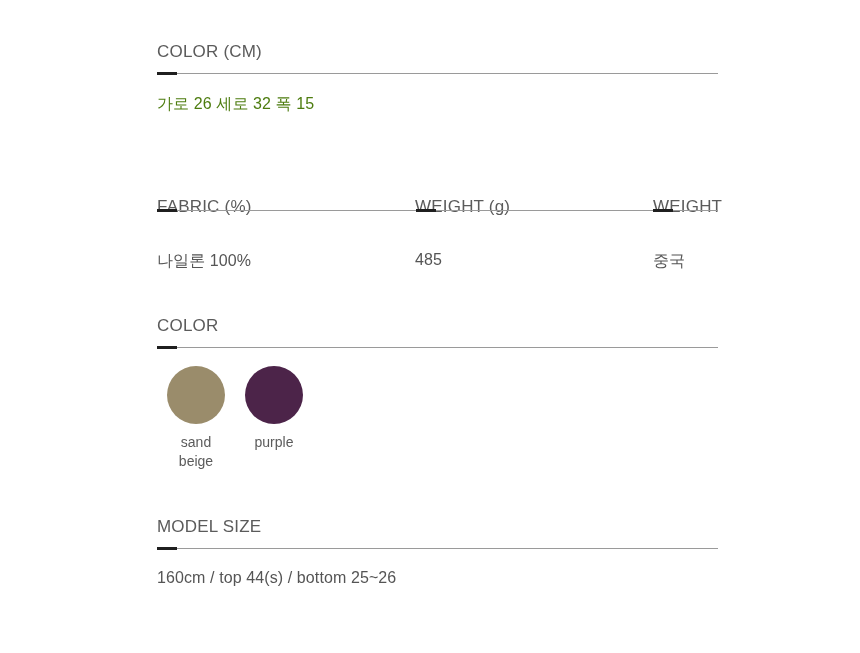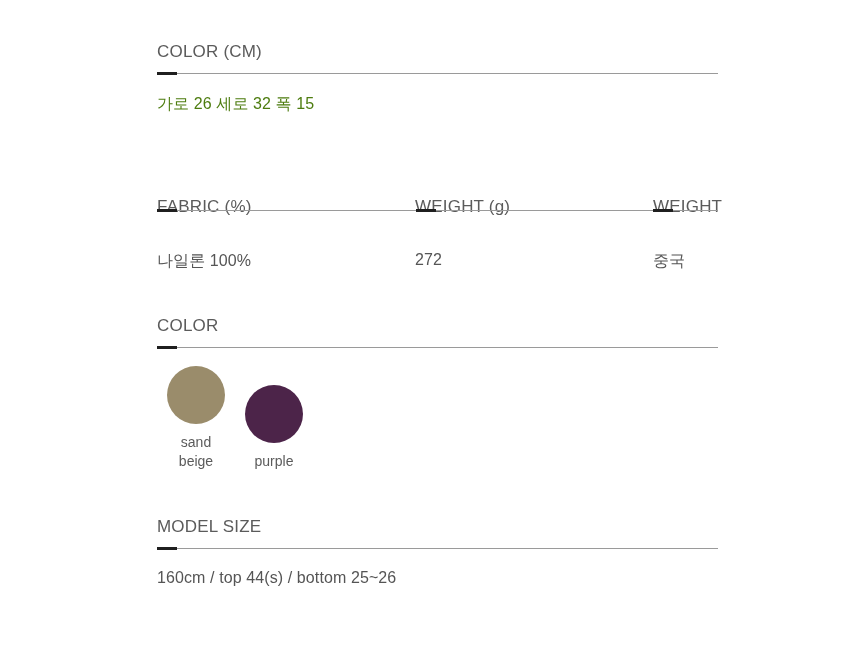--- a/index.html
+++ b/index.html
@@ -76,21 +76,21 @@
   .col {
     position: absolute;
     top: 0;
     white-space: nowrap;
     margin-top: 20px;
   }
 
   
   .swatch-row {
     display: flex;
-    align-items: flex-end;
+    align-items: flex-start;
   }
   .swatch-item {
     width: 78px;
     text-align: center;
   }
   .swatch-dot {
     width: 58px;
     height: 58px;
     border-radius: 50%;
     margin: 0 auto;
@@ -126,21 +126,21 @@
         <div class="col sec-heading" style="left: 496px; color: rgb(91, 91, 91);">WEIGHT</div>
       </div>
       <div class="rule-wrap" style="margin-top:10px;">
         <div class="rule-line" style="background: rgb(154, 154, 154);"></div>
         <div class="rule-tick" style="left: 0px; background: rgb(31, 31, 31);"></div>
         <div class="rule-tick" style="left: 259px; background: rgb(31, 31, 31);"></div>
         <div class="rule-tick" style="left: 496px; background: rgb(31, 31, 31);"></div>
       </div>
       <div class="cols" style="margin-top:18px;">
         <div class="col sec-body" style="left: 0px; color: rgb(85, 85, 85);">나일론 100%</div>
-        <div class="col sec-body" style="left: 258px; color: rgb(85, 85, 85);">272</div>
+        <div class="col sec-body" style="left: 258px; color: rgb(85, 85, 85);">485</div>
         <div class="col sec-body" style="left: 496px; color: rgb(85, 85, 85);">중국</div>
       </div>
     </div>
 
     <div class="section" style="top:316px;">
       <div class="sec-heading" style="color: rgb(91, 91, 91);">COLOR</div>
       <div class="rule-wrap" style="margin-top:10px;">
         <div class="rule-line" style="background: rgb(154, 154, 154);"></div>
         <div class="rule-tick" style="left: 0px; background: rgb(31, 31, 31);"></div>
       </div>

